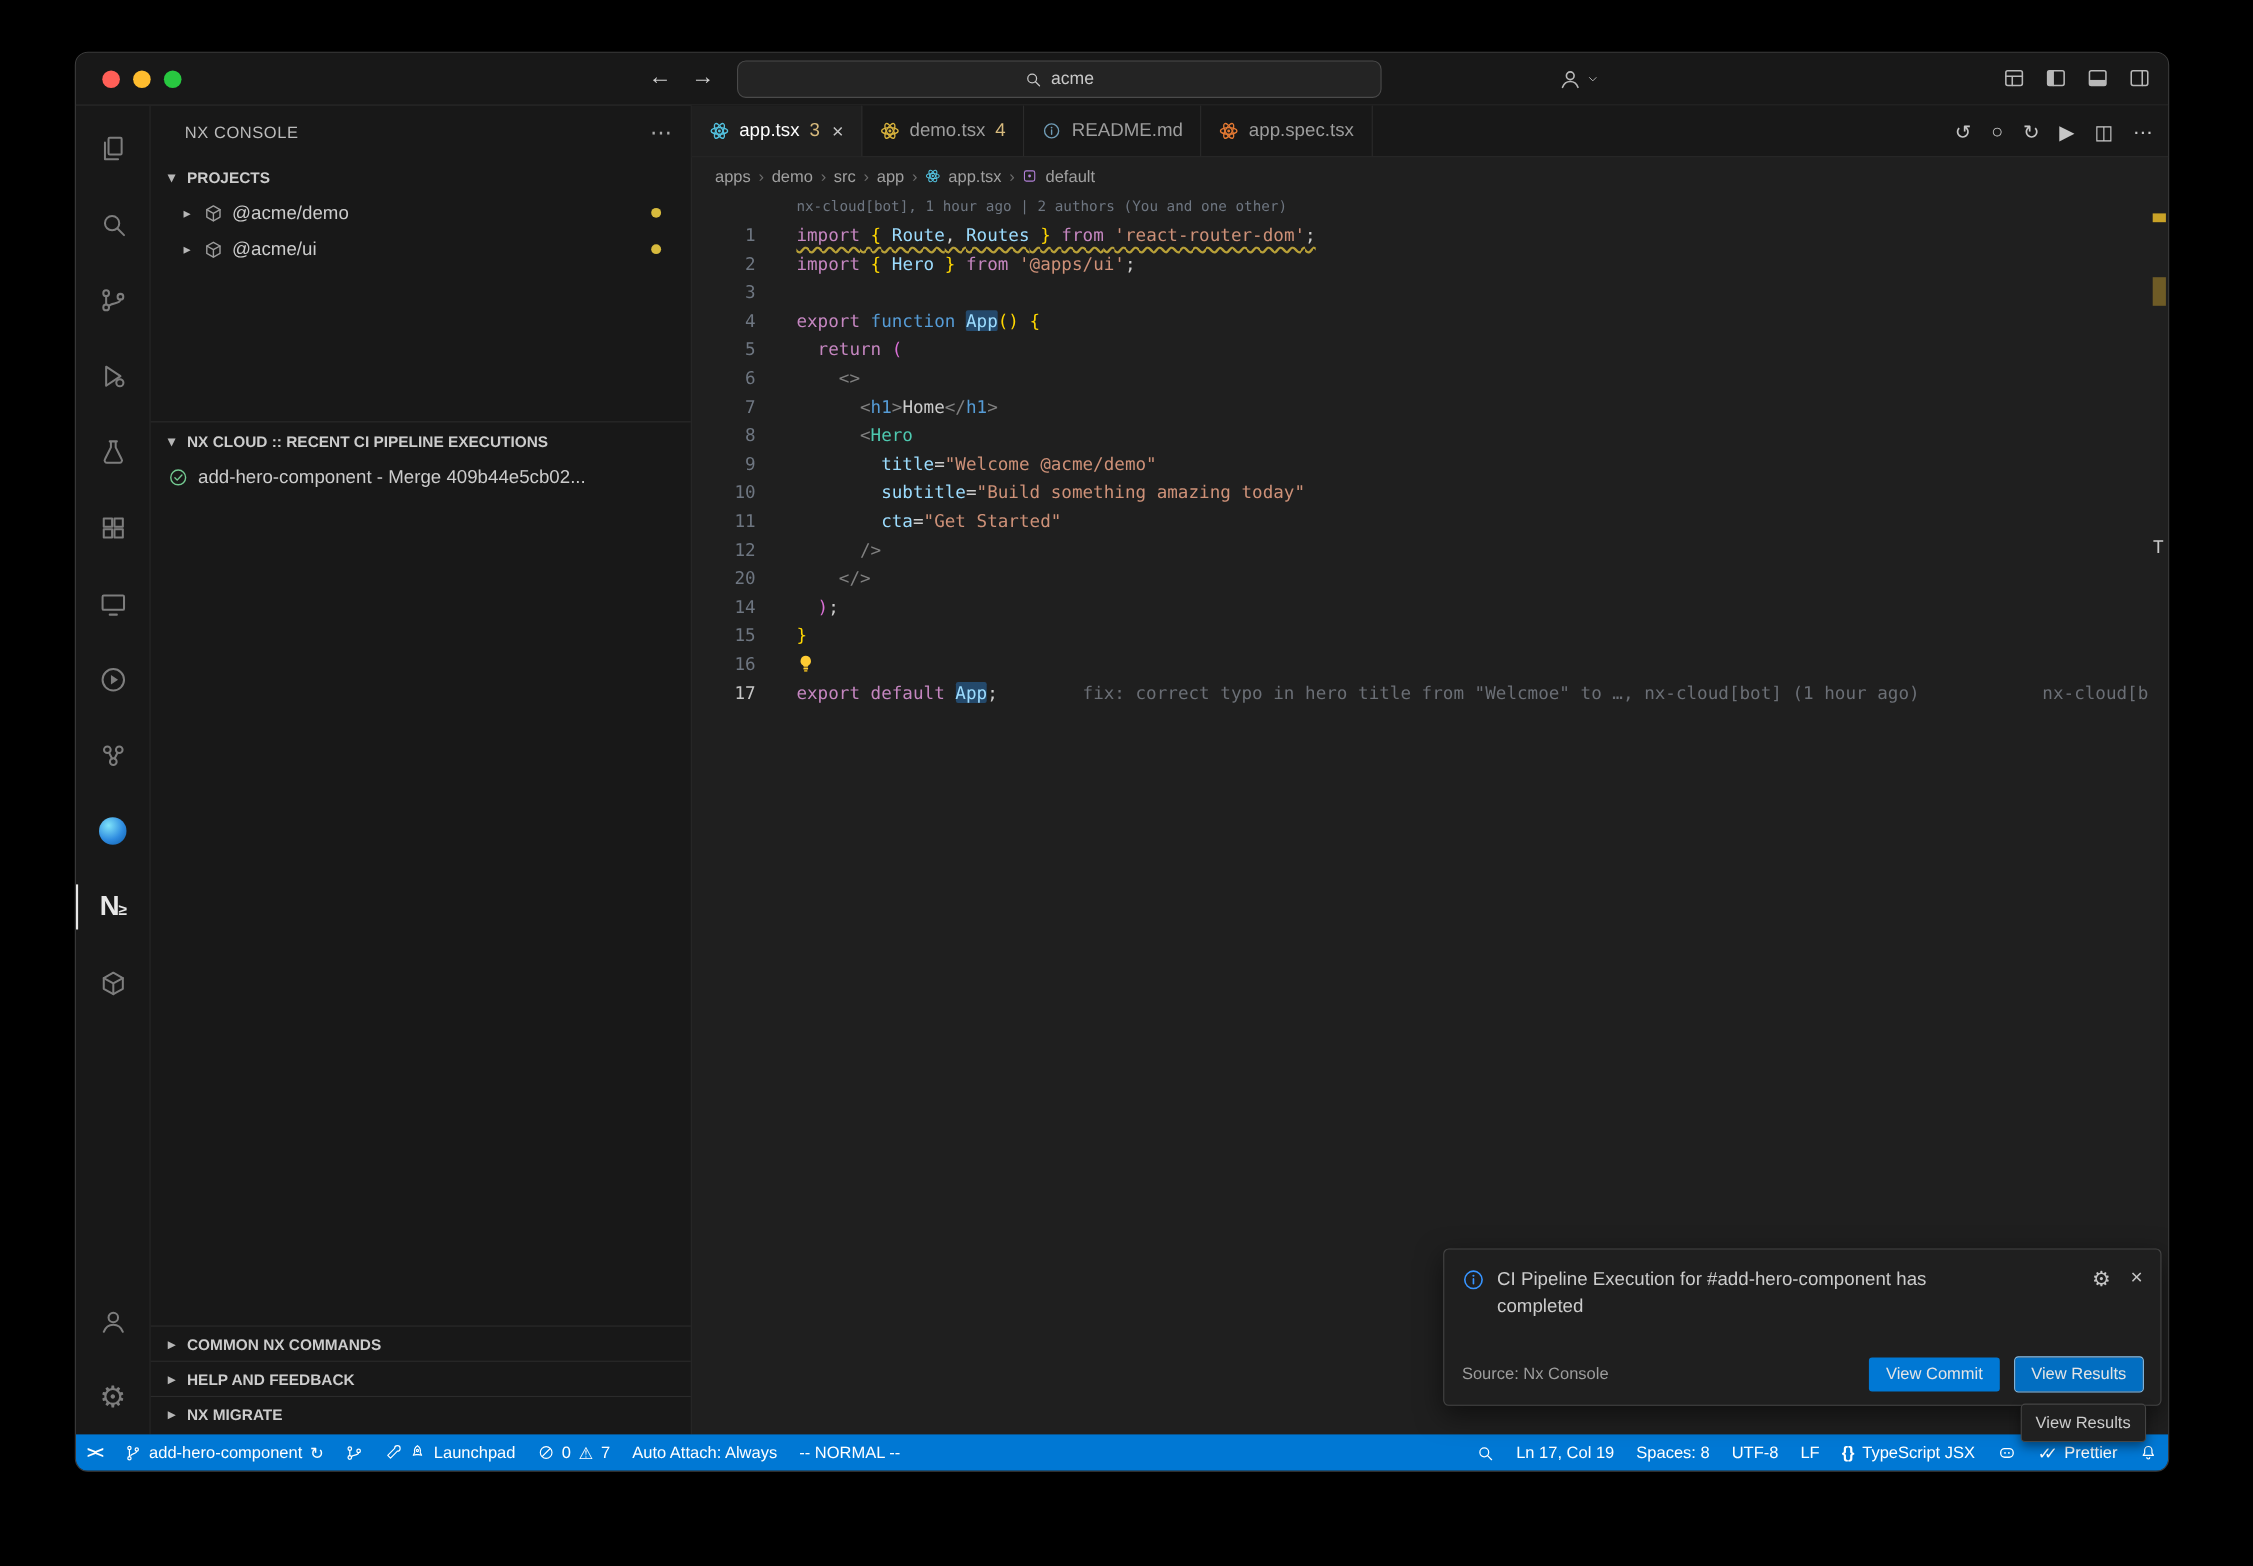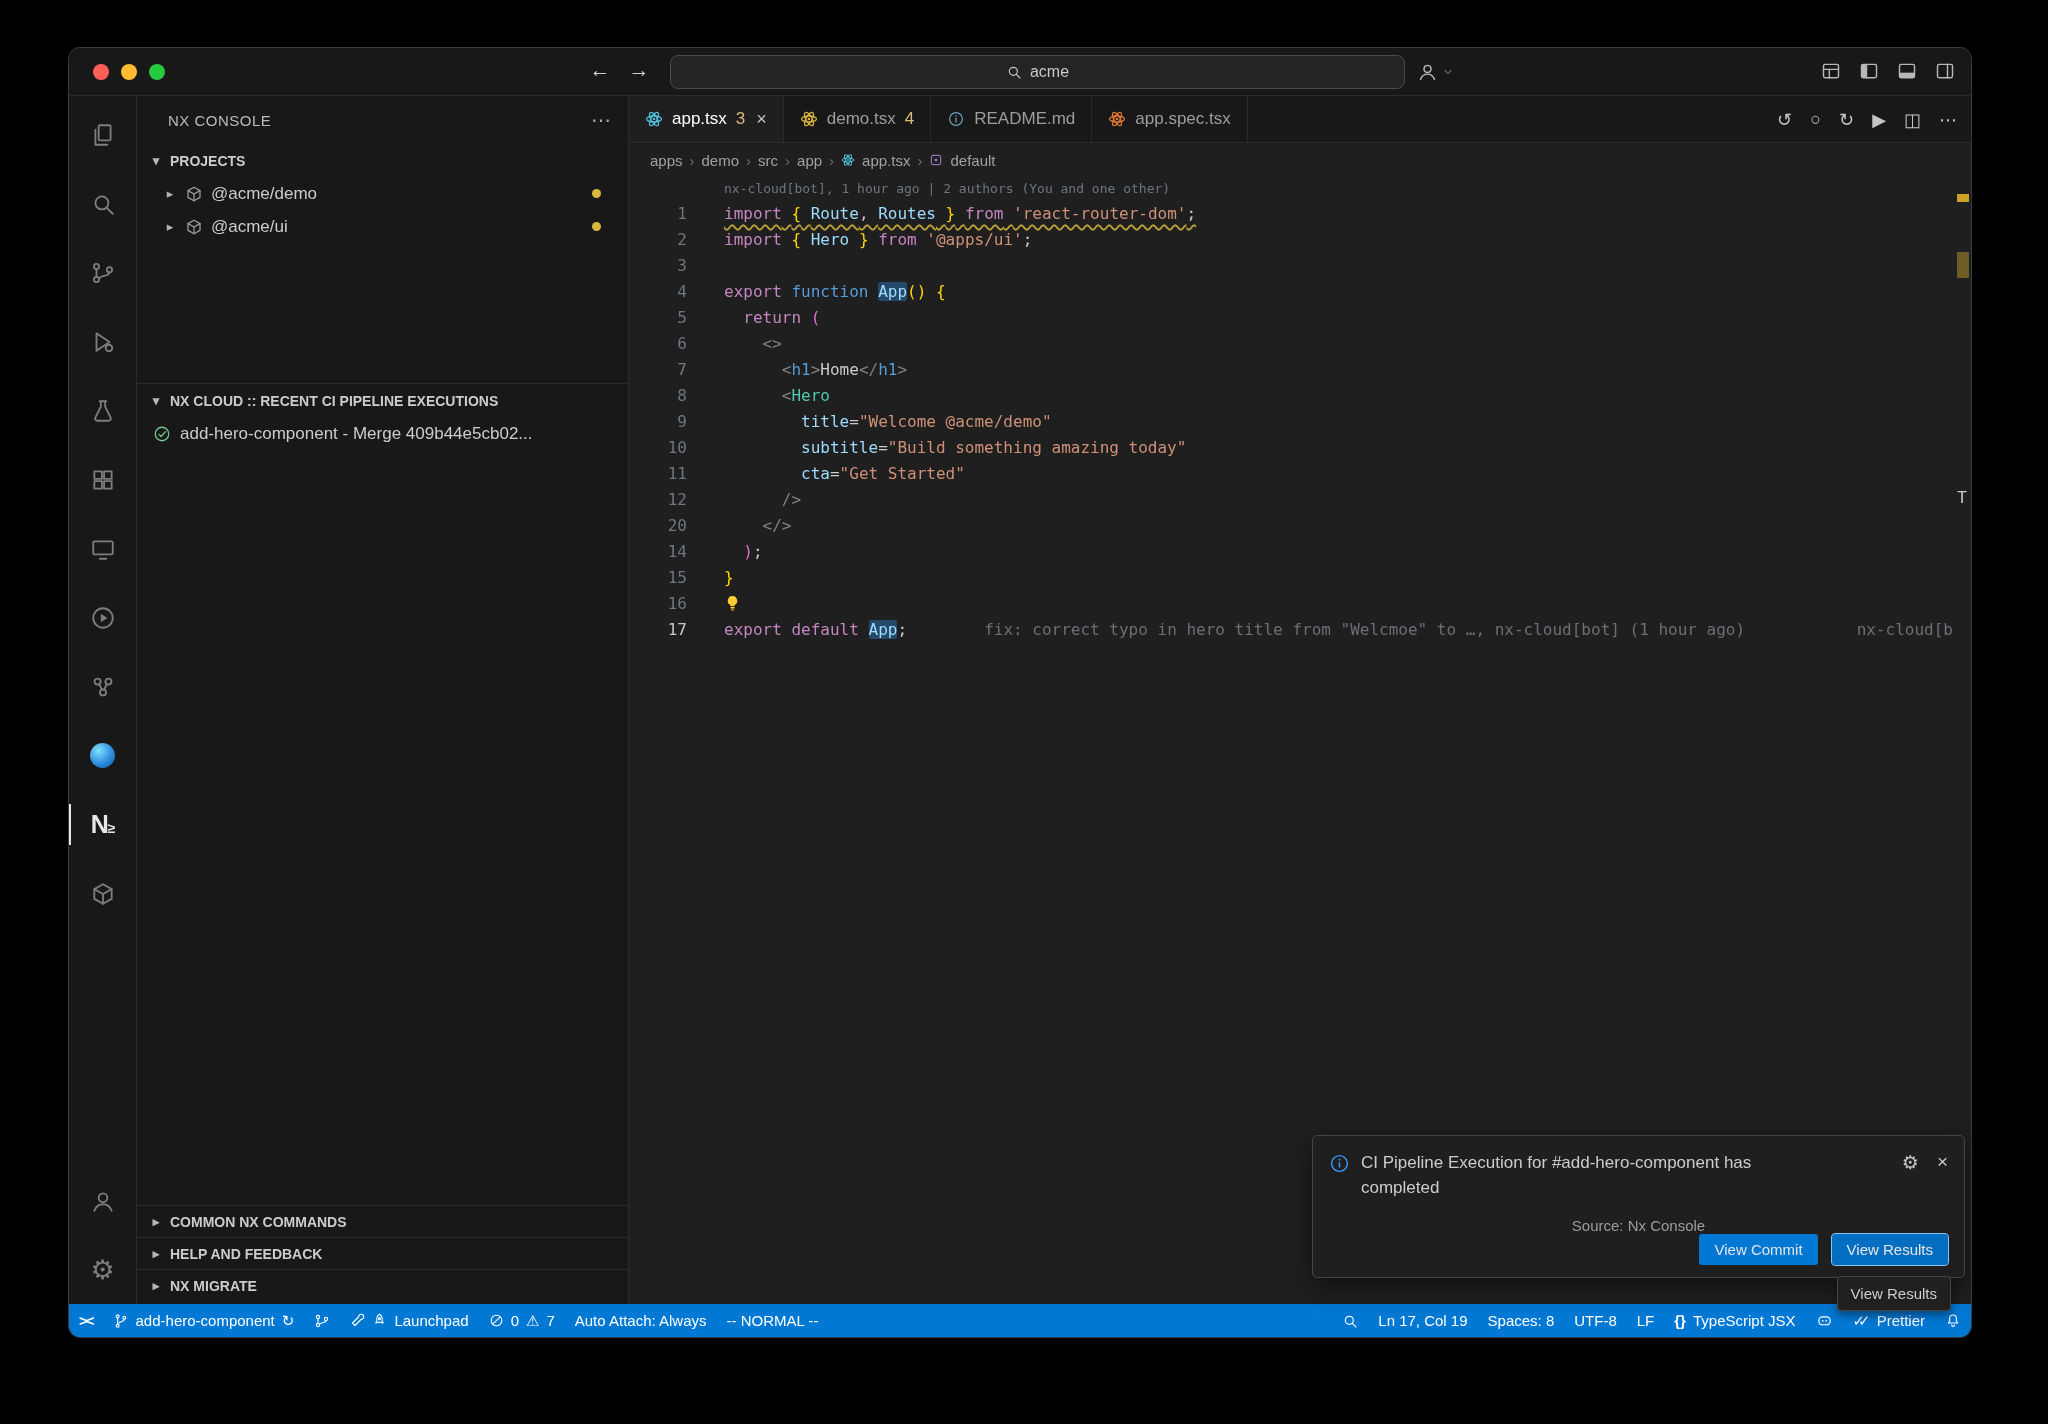--- a/index.html
+++ b/index.html
@@ -11,21 +11,21 @@
             box-shadow:0 24px 80px rgba(0,0,0,.7); }
 
   
   .titlebar { height:48px; background:#181818; border-bottom:1px solid #2b2b2b;
               position:relative; flex:0 0 48px; }
   .traffic { position:absolute; left:24px; top:16px; display:flex; gap:12px; }
   .tl { width:16px; height:16px; border-radius:50%; }
   .tl.red{background:#ff5f57}.tl.yellow{background:#febc2e}.tl.green{background:#28c840}
   .nav-arrow { position:absolute; top:10px; font-size:21px; color:#cfcfcf; width:28px;
                text-align:center; cursor:default; }
-  .cmd-center { position:absolute; left:601px; top:7px; width:735px; height:34px;
+  .cmd-center { position:absolute; left:601px; top:7px; width:586px; height:34px;
                 background:#242424; border:1px solid #4a4a4a; border-radius:8px;
                 display:flex; align-items:center; justify-content:center; gap:8px;
                 color:#c8c8c8; font-size:16px;text-align:right; }
   .tb-right { position:absolute; right:16px; top:13px; display:flex; gap:18px;
               align-items:center; color:#b8b8b8; }
   .tb-profile { position:absolute; left:1348px; top:13px; display:flex; gap:4px;
                 align-items:center; color:#b8b8b8; }
   svg.ic { stroke:currentColor; fill:none; stroke-width:1.7; stroke-linecap:round;
            stroke-linejoin:round; }
 
@@ -110,21 +110,21 @@
           font-family:"DejaVu Sans Mono",monospace; font-size:16px; }
 
   
   .notification { position:absolute; right:6px; top:1087px; width:653px; height:143px;
                   background:#1f1f1f; border:1px solid #454545; border-radius:5px;
                   box-shadow:0 8px 24px rgba(0,0,0,.5); z-index:50; padding:15px 16px 12px 16px;
                   display:flex; flex-direction:column;justify-content:flex-end; }
   .notif-row { display:flex; gap:11px; }
   .notif-title { font-size:17px; color:#cccccc; line-height:1.45; max-width:430px; }
   .notif-icons { margin-left:auto; display:flex; gap:18px; color:#c5c5c5; font-size:19px; }
-  .notif-bottom { margin-top:auto; display:flex; align-items:center;flex-direction:column; }
+  .notif-bottom { margin-top:auto; display:flex; align-items:center; }
   .notif-source { font-size:15px; color:#9d9d9d; }
   .notif-btns { margin-left:auto; display:flex; gap:14px; }
   .notif-btn { background:#0078d4; color:#e5e5e5; border:none; font-size:15px;
                padding:7px 15px; border-radius:3px; font-family:inherit; }
   .notif-btn.hover { background:#026ec1; outline:1px solid #88c2ef; }
   .notif-tooltip { position:absolute; right:20px; top:1228px; height:35px; z-index:60;
                    background:#202020; border:1px solid #454545; border-radius:4px;
                    color:#cccccc; font-size:15px; display:flex; align-items:center;
                    padding:0 13px; box-shadow:0 4px 10px rgba(0,0,0,.45); }
 

